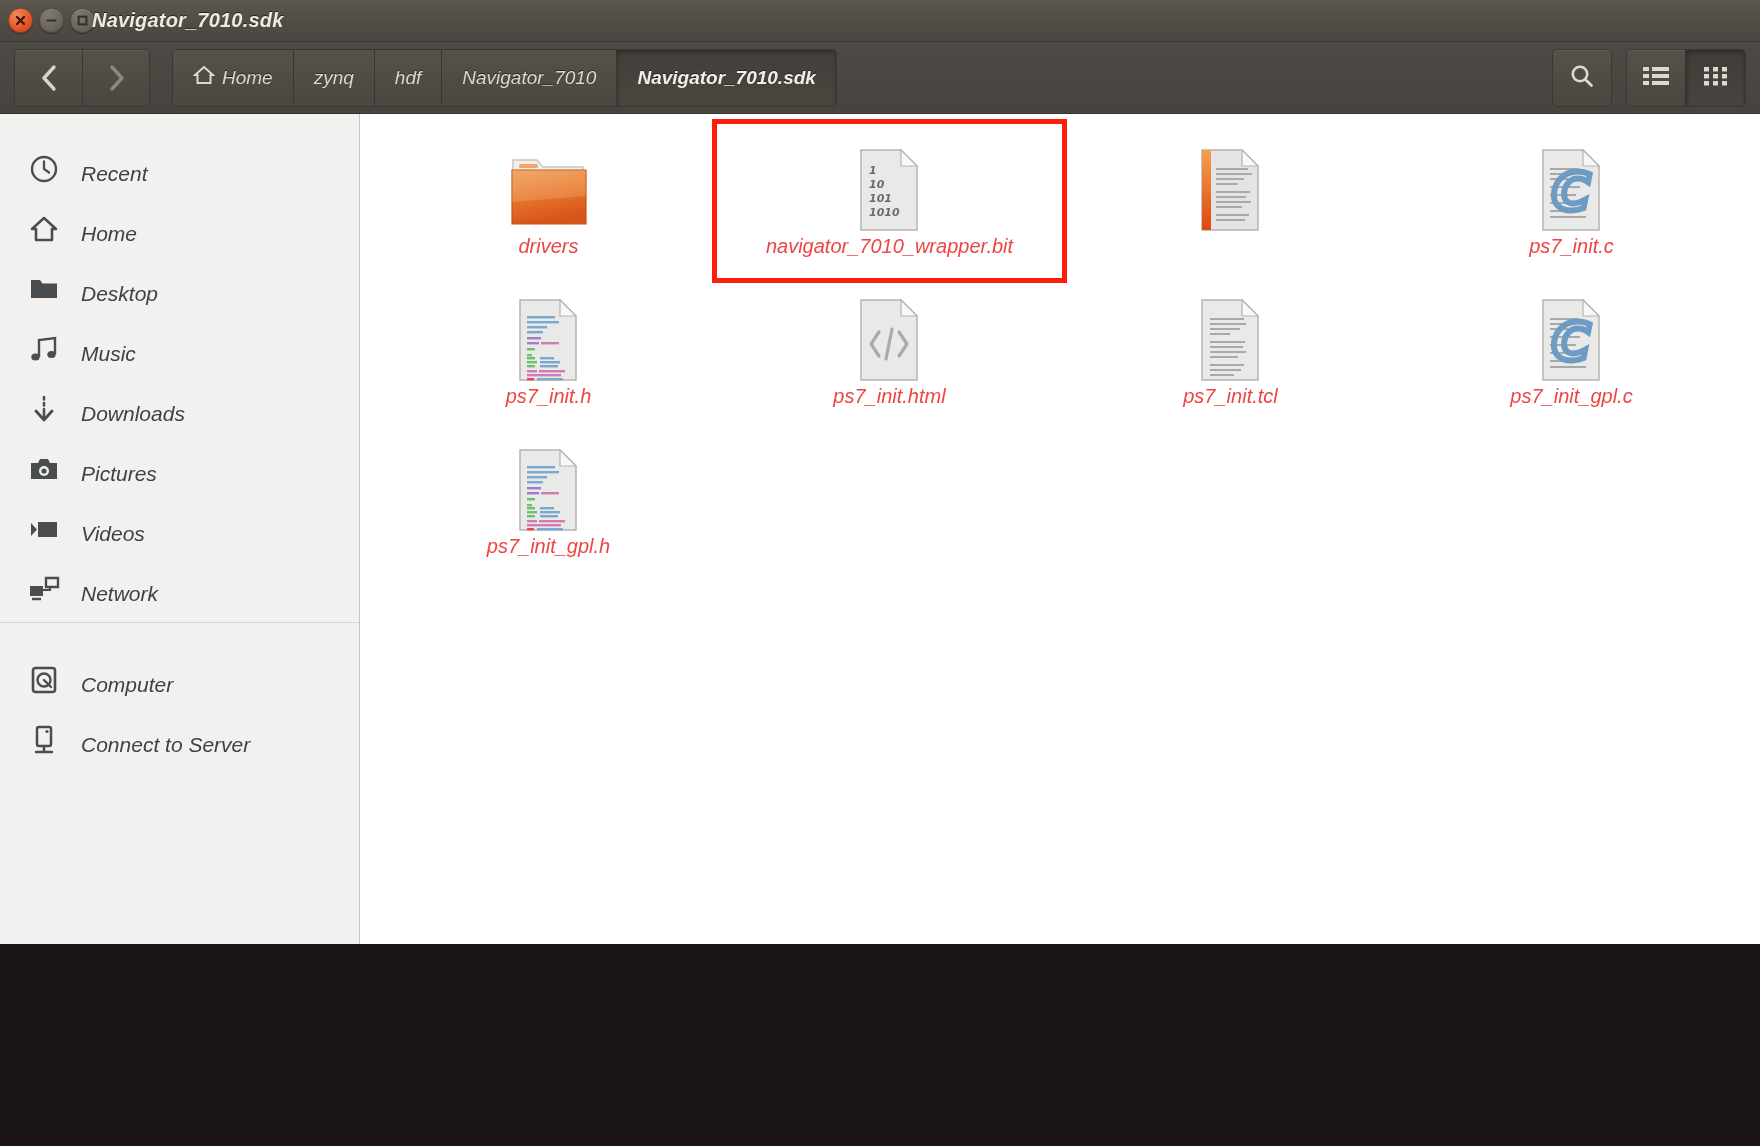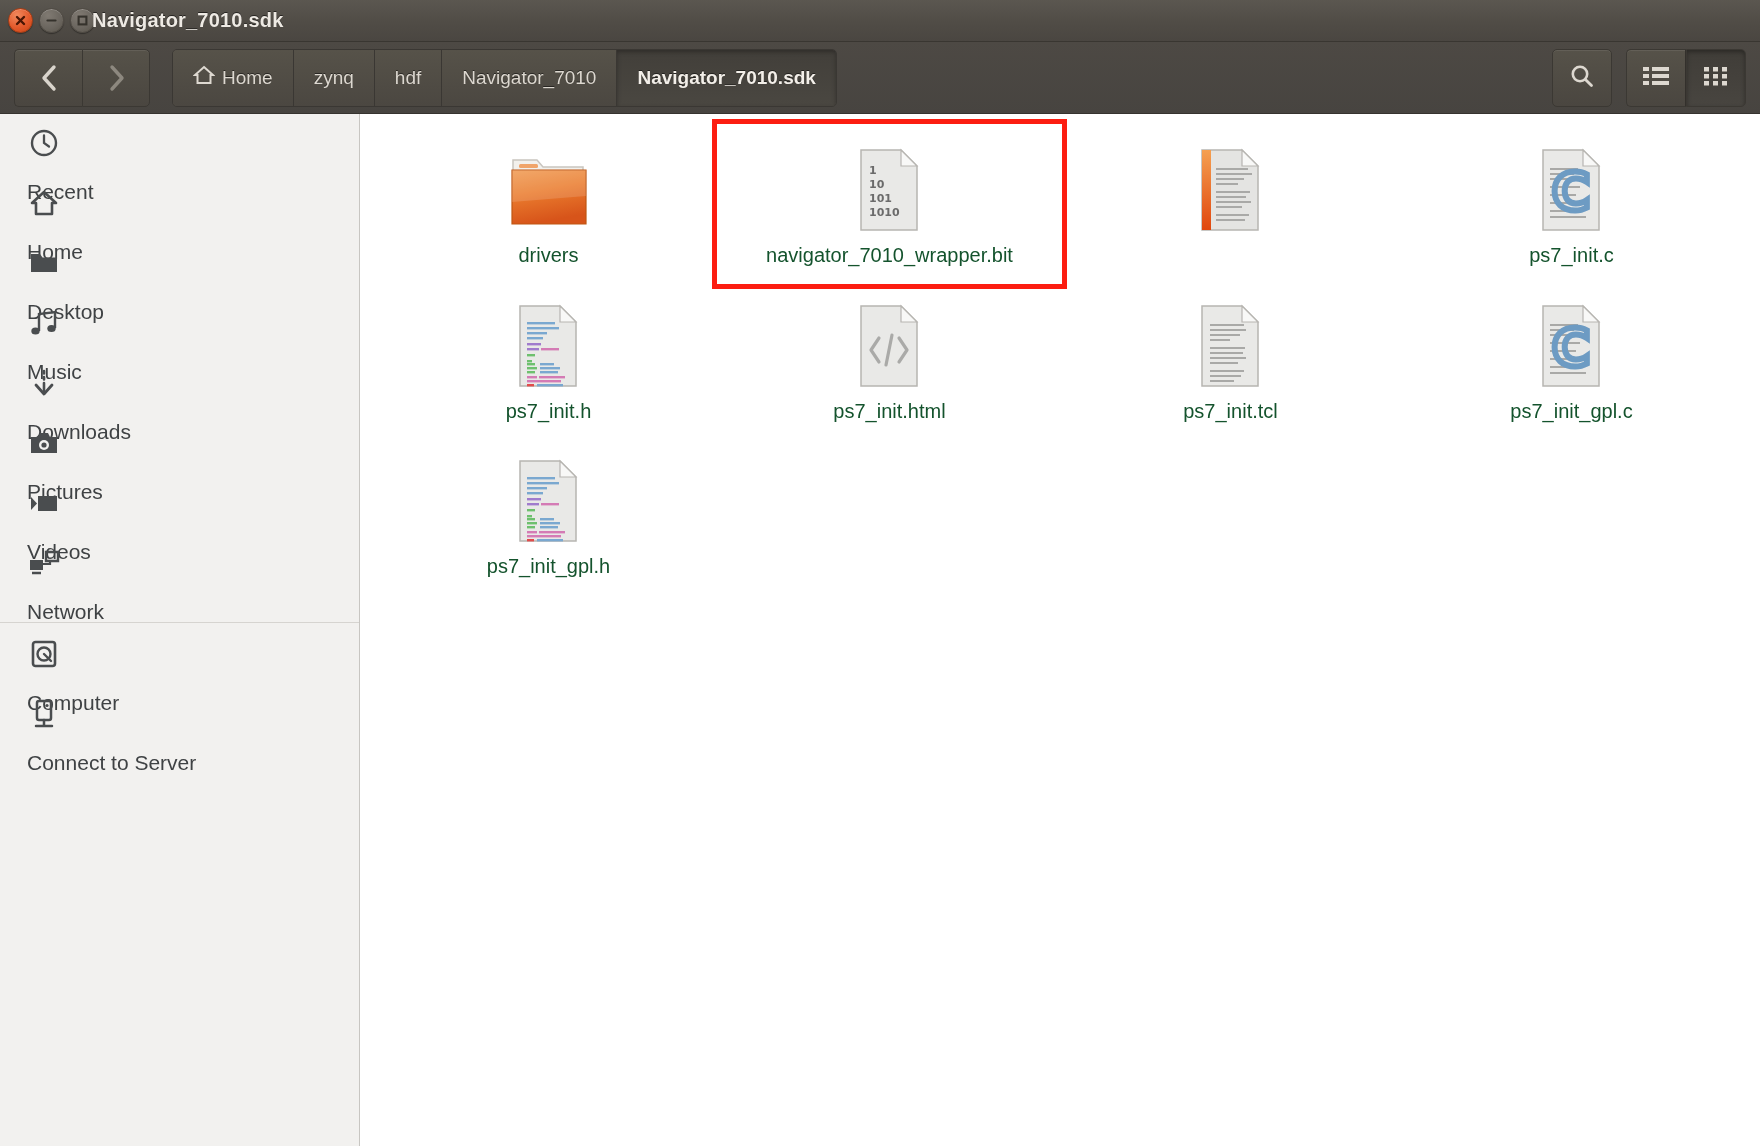--- a/index.html
+++ b/index.html
@@ -4,23 +4,24 @@
 <style>
   * { box-sizing: border-box; margin: 0; padding: 0; }
   html, body {
     width: 1760px; height: 1146px;
     overflow: hidden;
     background: #1a1416;
     font-family: "Liberation Sans", sans-serif;
   }
   #window {
     position: relative;
-    width: 1760px; height: 1146px;
+    width: 1760px; height: 944px;
     display: flex; flex-direction: column;
     background: #4b4843;
+    font-style: italic;
   }
 
   
   .titlebar {
     height: 42px;
     background: linear-gradient(to bottom, #5b5750 0%, #504c46 55%, #4a4641 100%);
     border-bottom: 1px solid #393631;
     display: flex; align-items: center;
     flex: none;
     position: relative;
@@ -128,27 +129,26 @@
   .body { flex: 1; display: flex; min-height: 0; background: #f6f5f3; }
 
   .sidebar {
     width: 360px; flex: none;
     background: #f2f1ef;
     border-right: 1px solid #c8c6c2;
     padding-top: 12px;
     overflow: hidden;
   }
   .side-item {
-    display: flex; align-items: flex-start;
+    display: flex; align-items: flex-end;
     height: 60px;
     padding-left: 27px;
     gap: 20px;
     color: #3f4244;
     font-size: 21px;
-    flex-direction: column;
   }
   .side-icon { width: 34px; height: 34px; display: flex; align-items: center; justify-content: center; flex: none; }
   .side-sep { height: 1px; background: #d6d4d0; margin: 16px 0 14px 0; }
 
   .content {
     flex: 1; position: relative;
     background: #ffffff;
     overflow: hidden;
   }
   .icon-grid {
@@ -161,23 +161,23 @@
     display: flex; flex-direction: column; align-items: center;
     padding: 14px 10px 14px 10px;
     min-height: 150px;
   }
   .file-cell.highlighted {
     outline: 5px solid #fc1d11;
     outline-offset: 2px;
   }
   .file-icon { height: 94px; display: flex; align-items: flex-end; justify-content: center; }
   .file-label {
-    margin-top: 10px;
+    margin-top: 1px;
     font-size: 20px;
-    color: #14532d;
+    color: #ef4444;
     line-height: 1.18;
     max-width: 250px;
     word-break: break-word;
   }
 </style>
 </head>
 <body>
 
 <div id="window">
 

